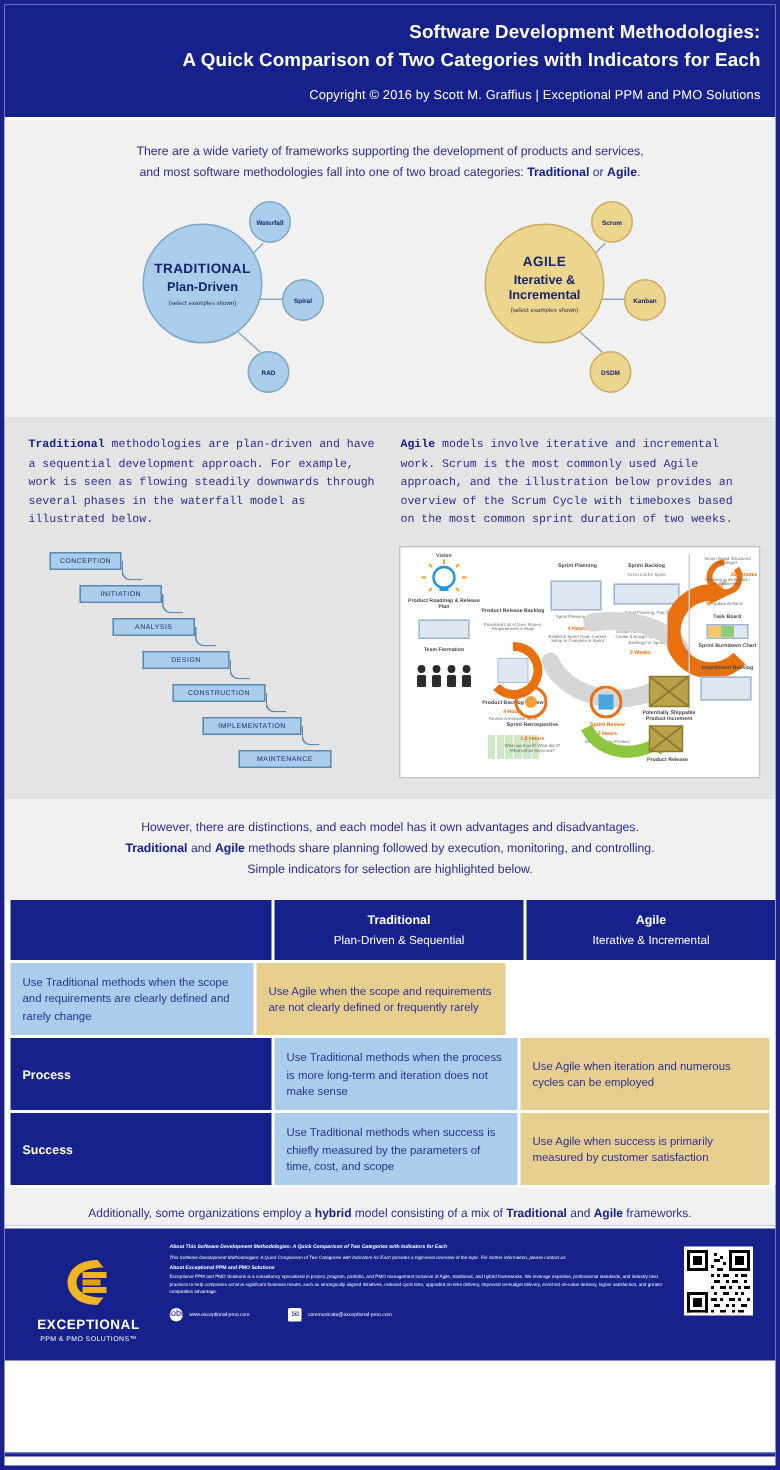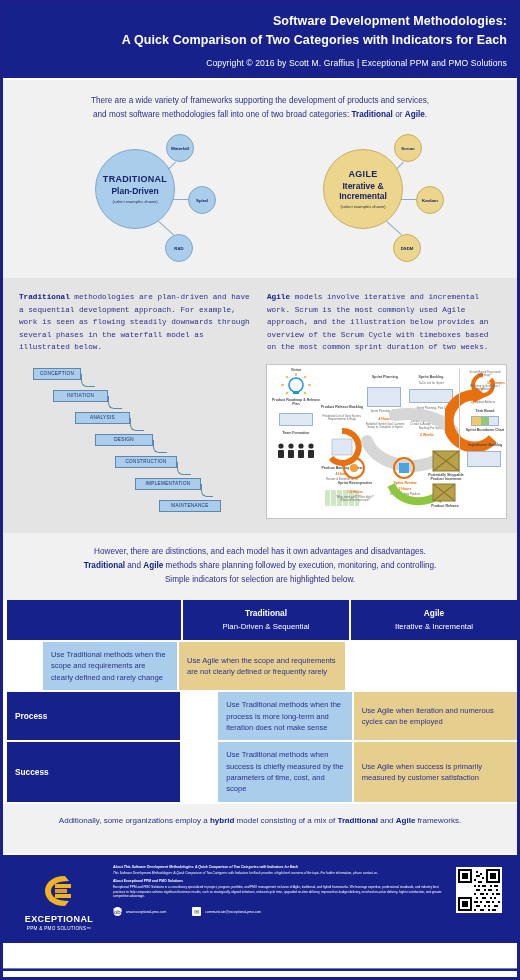--- a/index.html
+++ b/index.html
@@ -111,39 +111,39 @@
   
   .tbl { width: 520px; padding: 0 4px; background:#ffffff; }
   .trow { display: flex; gap: 2px; margin-bottom: 2px; }
   .cell { padding: 7px 8px; }
   .c-label {
     width: 174px; background: #16218c; color: #ffffff;
     font-size: 8.3px; font-weight: bold; display: flex; align-items: center;
   }
   .c-head-blank { width: 174px; background: #16218c; }
   .c-trad {
-    width: 134px; background: #a9cdea; color: #2b2f8f;
-    font-size: 7.6px; line-height: 1.5; display:flex; align-items:center;margin-left:36px;
+    width: 162px; background: #a9cdea; color: #2b2f8f;
+    font-size: 7.6px; line-height: 1.5; display:flex; align-items:center;
   }
   .c-agi {
     width: 166px; background: #e6cf8e; color: #2b2f8f;
     font-size: 7.6px; line-height: 1.5; display:flex; align-items:center;
   }
   .c-head {
     background: #16218c; color: #ffffff; text-align: center;
     font-size: 8.3px; line-height: 1.5; display:flex; flex-direction:column;
     align-items:center; justify-content:center;
   }
   .c-head .h1 { font-weight: bold; }
   .c-head .h2 { font-weight: normal; font-size: 7.8px; margin-top:2px;}
 
   
   .closing {
     background: #f1f1f1; text-align: center; color: #2b2f8f;
-    font-size: 8px; padding: 12px 16px 28px 16px;
+    font-size: 8px; padding: 12px 16px 4px 16px;
   }
   .closing b { color: #16218c; }
 
   
   .footer {
     background: #16218c; color: #ffffff;
     padding: 8px 10px 4px 10px; display: flex; gap: 8px;
     border-top: 2px solid #ffffff;
     height: 90px;
   }

